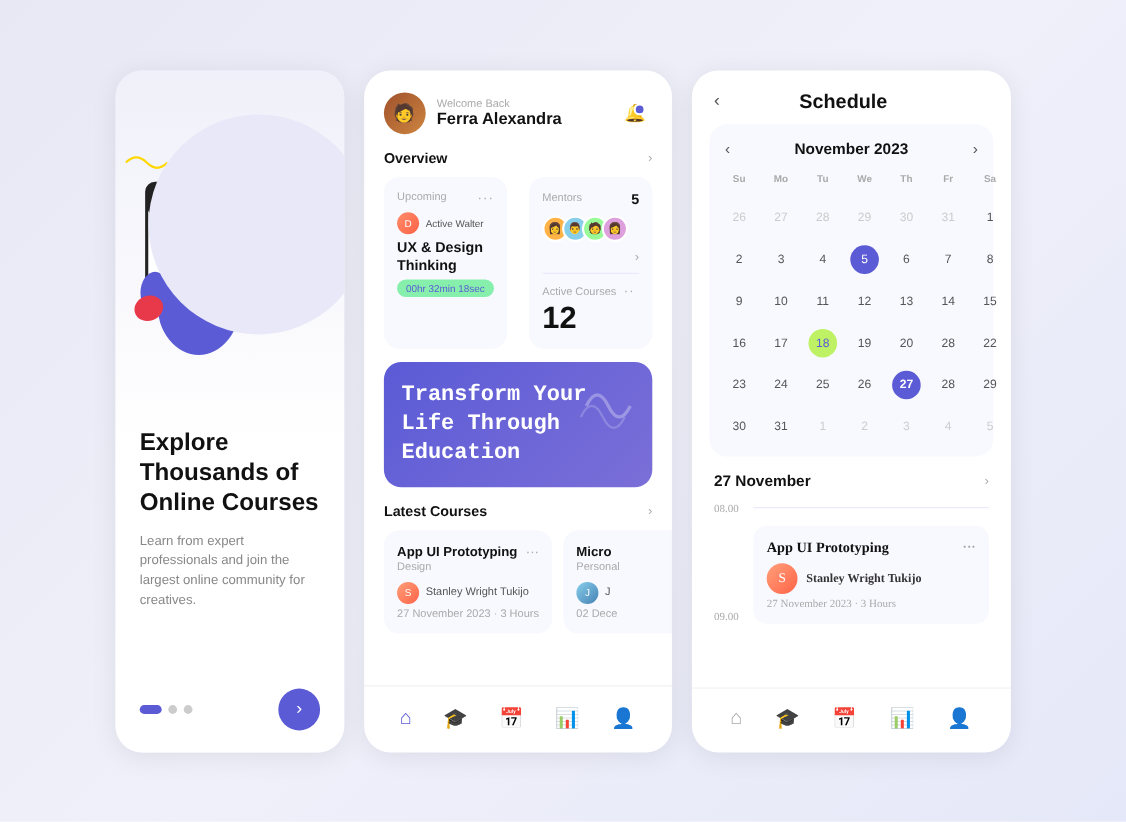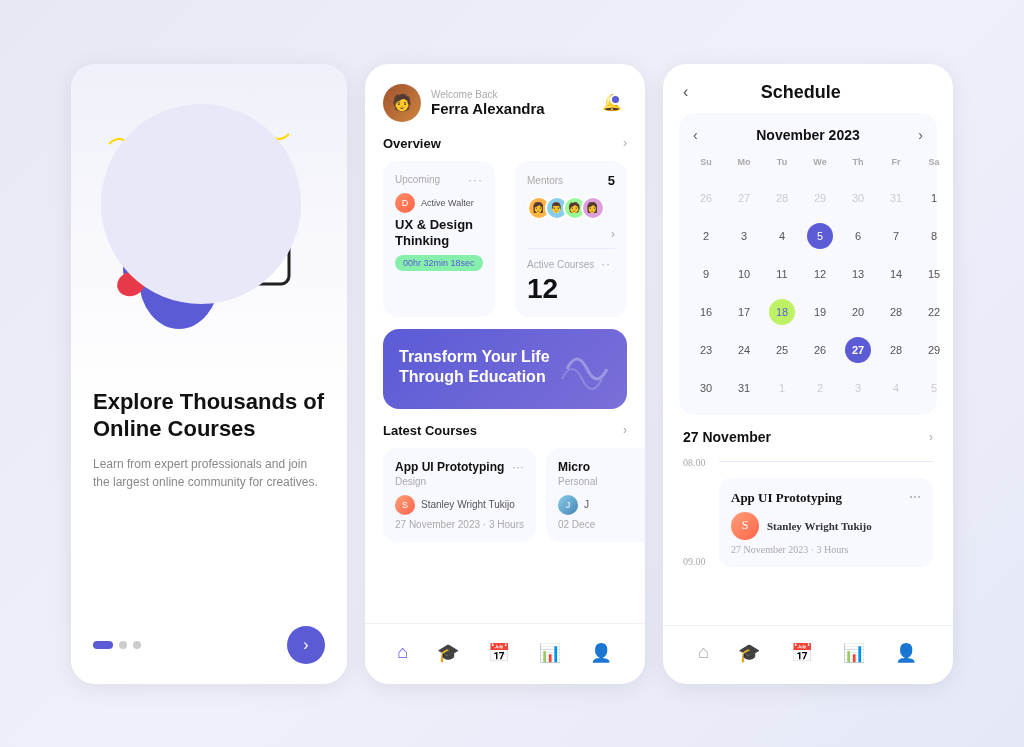--- a/index.html
+++ b/index.html
@@ -19,21 +19,21 @@
     
     .card {
       background: #fff;
       border-radius: 24px;
       box-shadow: 0 4px 24px rgba(0,0,0,0.08);
       overflow: hidden;
       flex-shrink: 0;
     }
 
     .card1 {
-      width: 276px;
+      width: 208px;
       height: 620px;
       display: flex;
       flex-direction: column;
       position: relative;
       background: linear-gradient(180deg, #f0f0fa 0%, #ffffff 55%);
     }
 
     .card1-illustration {
       width: 100%;
       height: 300px;
@@ -310,27 +310,28 @@
     .banner {
       margin: 0 18px 14px;
       background: linear-gradient(135deg, #5b5bd6 0%, #7b6fd8 100%);
       border-radius: 16px;
       padding: 18px 16px;
       position: relative;
       overflow: hidden;
       min-height: 80px;
     }
     .banner-text {
-      font-size: 16px;
+      font-size: 20px;
       font-weight: 800;
       color: #fff;
       line-height: 1.3;
       position: relative;
       z-index: 1;
       max-width: 170px;
+      font-family: Liberation Mono, monospace;
     }
     .banner-deco {
       position: absolute;
       right: 10px;
       top: 10px;
       opacity: 0.5;
     }
 
     .latest-courses-header {
       padding: 0 18px 10px;

